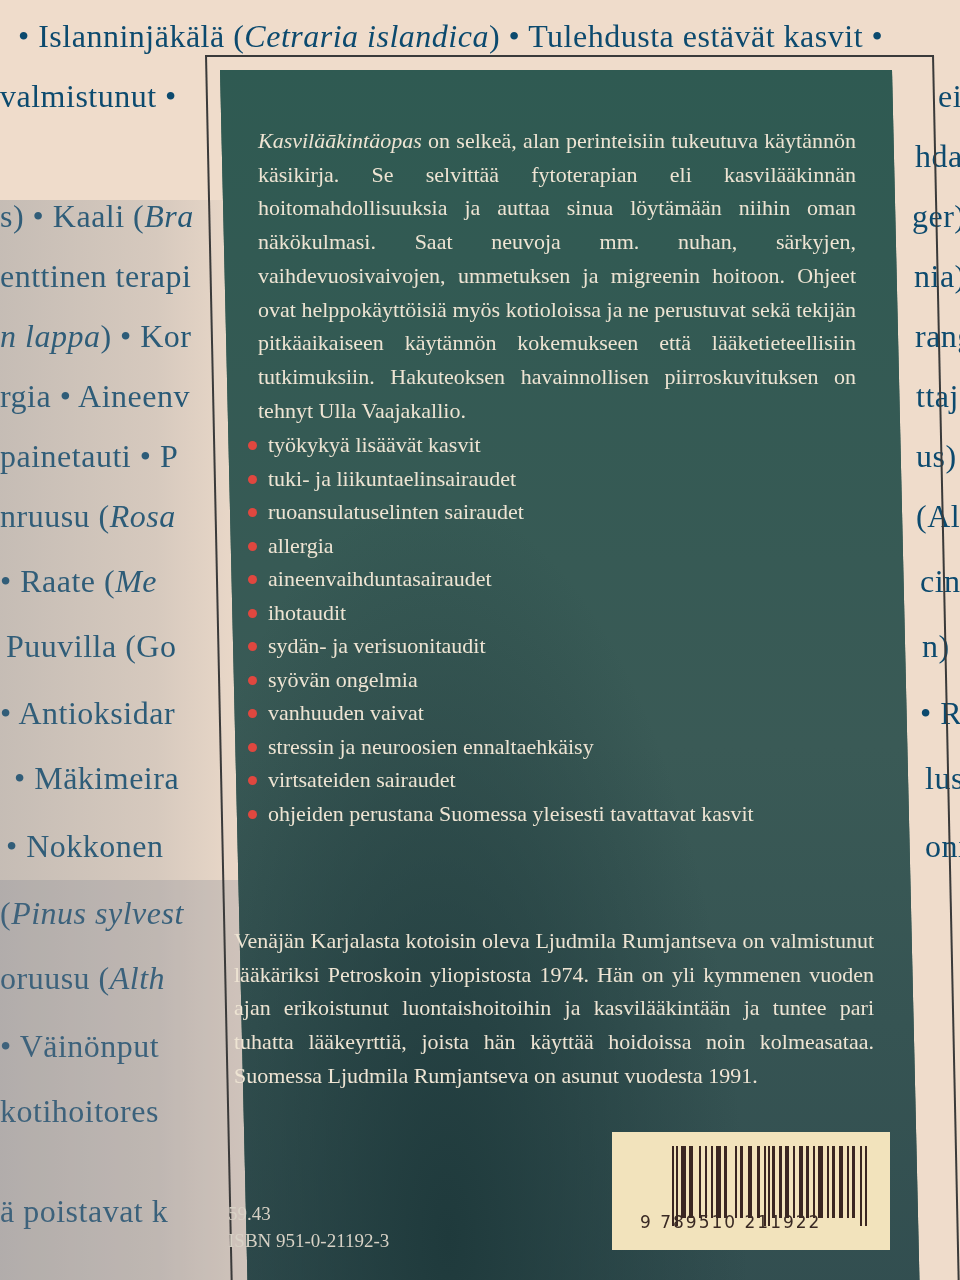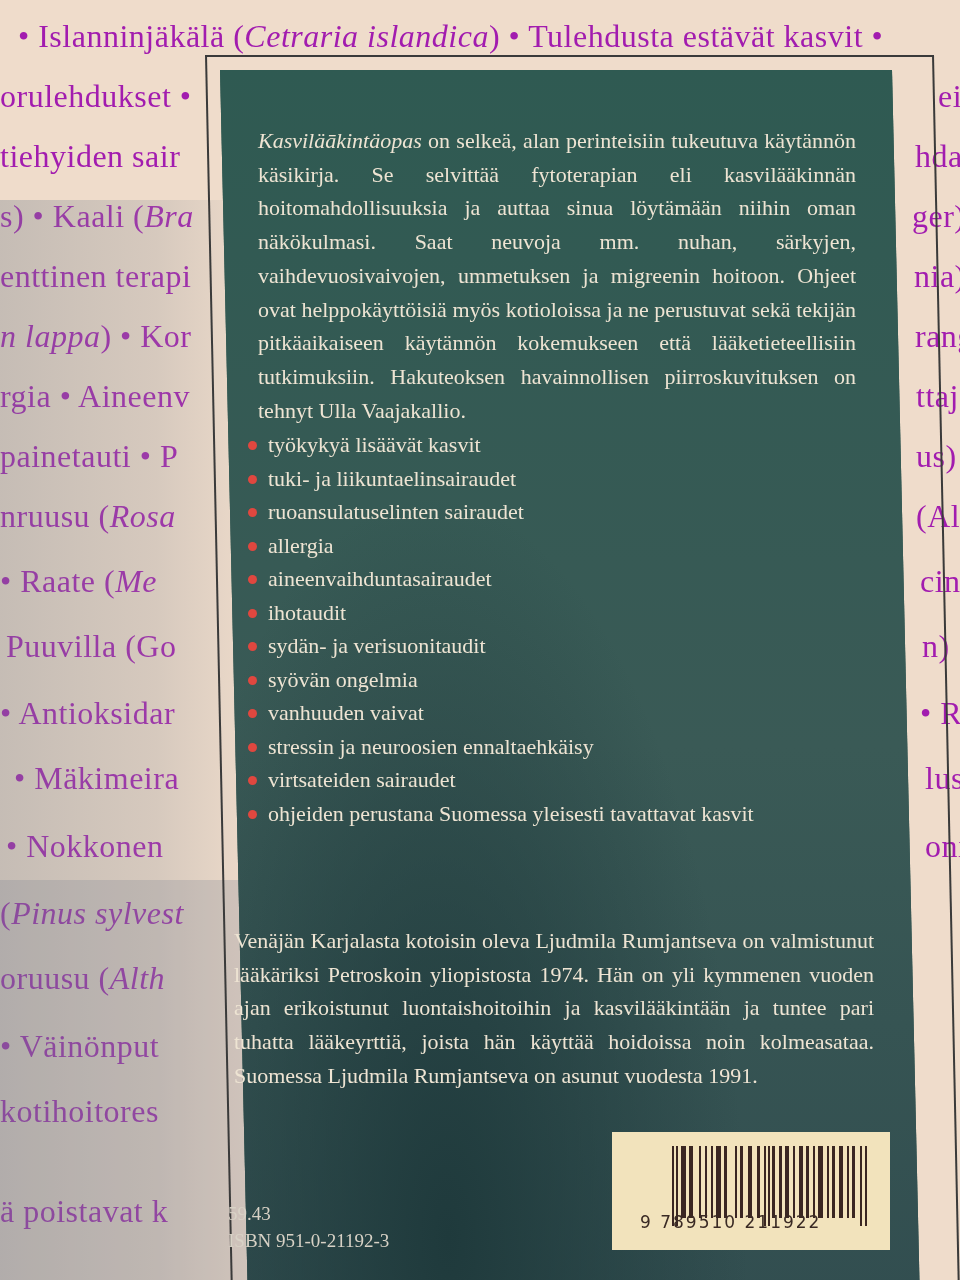--- a/index.html
+++ b/index.html
@@ -4,21 +4,21 @@
 <style>
   html, body { margin:0; padding:0; }
   body {
     width:960px; height:1280px; overflow:hidden; position:relative;
     background:#efdccb;
     font-family:"Liberation Serif","DejaVu Serif",serif;
   }
   
   .bg-text { position:absolute; left:0; top:0; width:960px; height:1280px; }
   .bg-line {
-    position:absolute; white-space:nowrap; color:#a21caf;
+    position:absolute; white-space:nowrap; color:#0c4a6e;
     font-size:32px; letter-spacing:0.5px;
   }
   .bg-line i { font-style:italic; }
   .shadow {
     position:absolute; left:0; top:200px; width:260px; height:1080px;
     background:linear-gradient(90deg, rgba(120,130,140,0.35) 0%, rgba(140,145,150,0.25) 60%, rgba(140,145,150,0) 100%);
   }
   .shadow2 {
     position:absolute; left:0; top:880px; width:260px; height:400px;
     background:rgba(110,120,135,0.22);
@@ -75,22 +75,21 @@
     letter-spacing:2px;
   }
 </style>
 </head>
 <body>
 
 <div class="bg-text">
   <div class="bg-line" style="left:18px;top:18px;">
     <span>• Islanninjäkälä (</span><i>Cetraria islandica</i><span>) • Tulehdusta estävät kasvit •</span>
   </div>
-  <div class="bg-line" style="left:0;top:78px;"><span>orulehdukset •</span></div>
-  <div class="bg-line" style="left:0;top:138px;"><span>tiehyiden sair</span></div>
+  <div class="bg-line" style="left:0;top:78px;"><span>valmistunut •</span></div>
   <div class="bg-line" style="left:0;top:198px;"><span>s) • Kaali (</span><i>Bra</i></div>
   <div class="bg-line" style="left:0;top:258px;"><span>enttinen terapi</span></div>
   <div class="bg-line" style="left:0;top:318px;"><i>n lappa</i><span>) • Kor</span></div>
   <div class="bg-line" style="left:0;top:378px;"><span>rgia • Aineenv</span></div>
   <div class="bg-line" style="left:0;top:438px;"><span>painetauti • P</span></div>
   <div class="bg-line" style="left:0;top:498px;"><span>nruusu (</span><i>Rosa</i></div>
   <div class="bg-line" style="left:0;top:563px;"><span>• Raate (</span><i>Me</i></div>
   <div class="bg-line" style="left:6px;top:628px;"><span>Puuvilla (Go</span></div>
   <div class="bg-line" style="left:0;top:695px;"><span>• Antioksidar</span></div>
   <div class="bg-line" style="left:14px;top:760px;"><span>• Mäkimeira</span></div>

